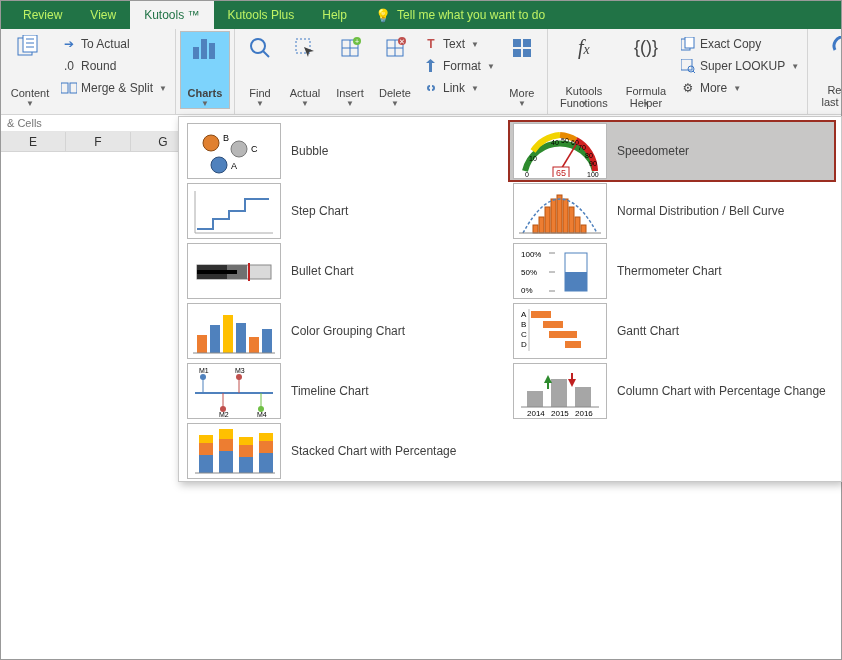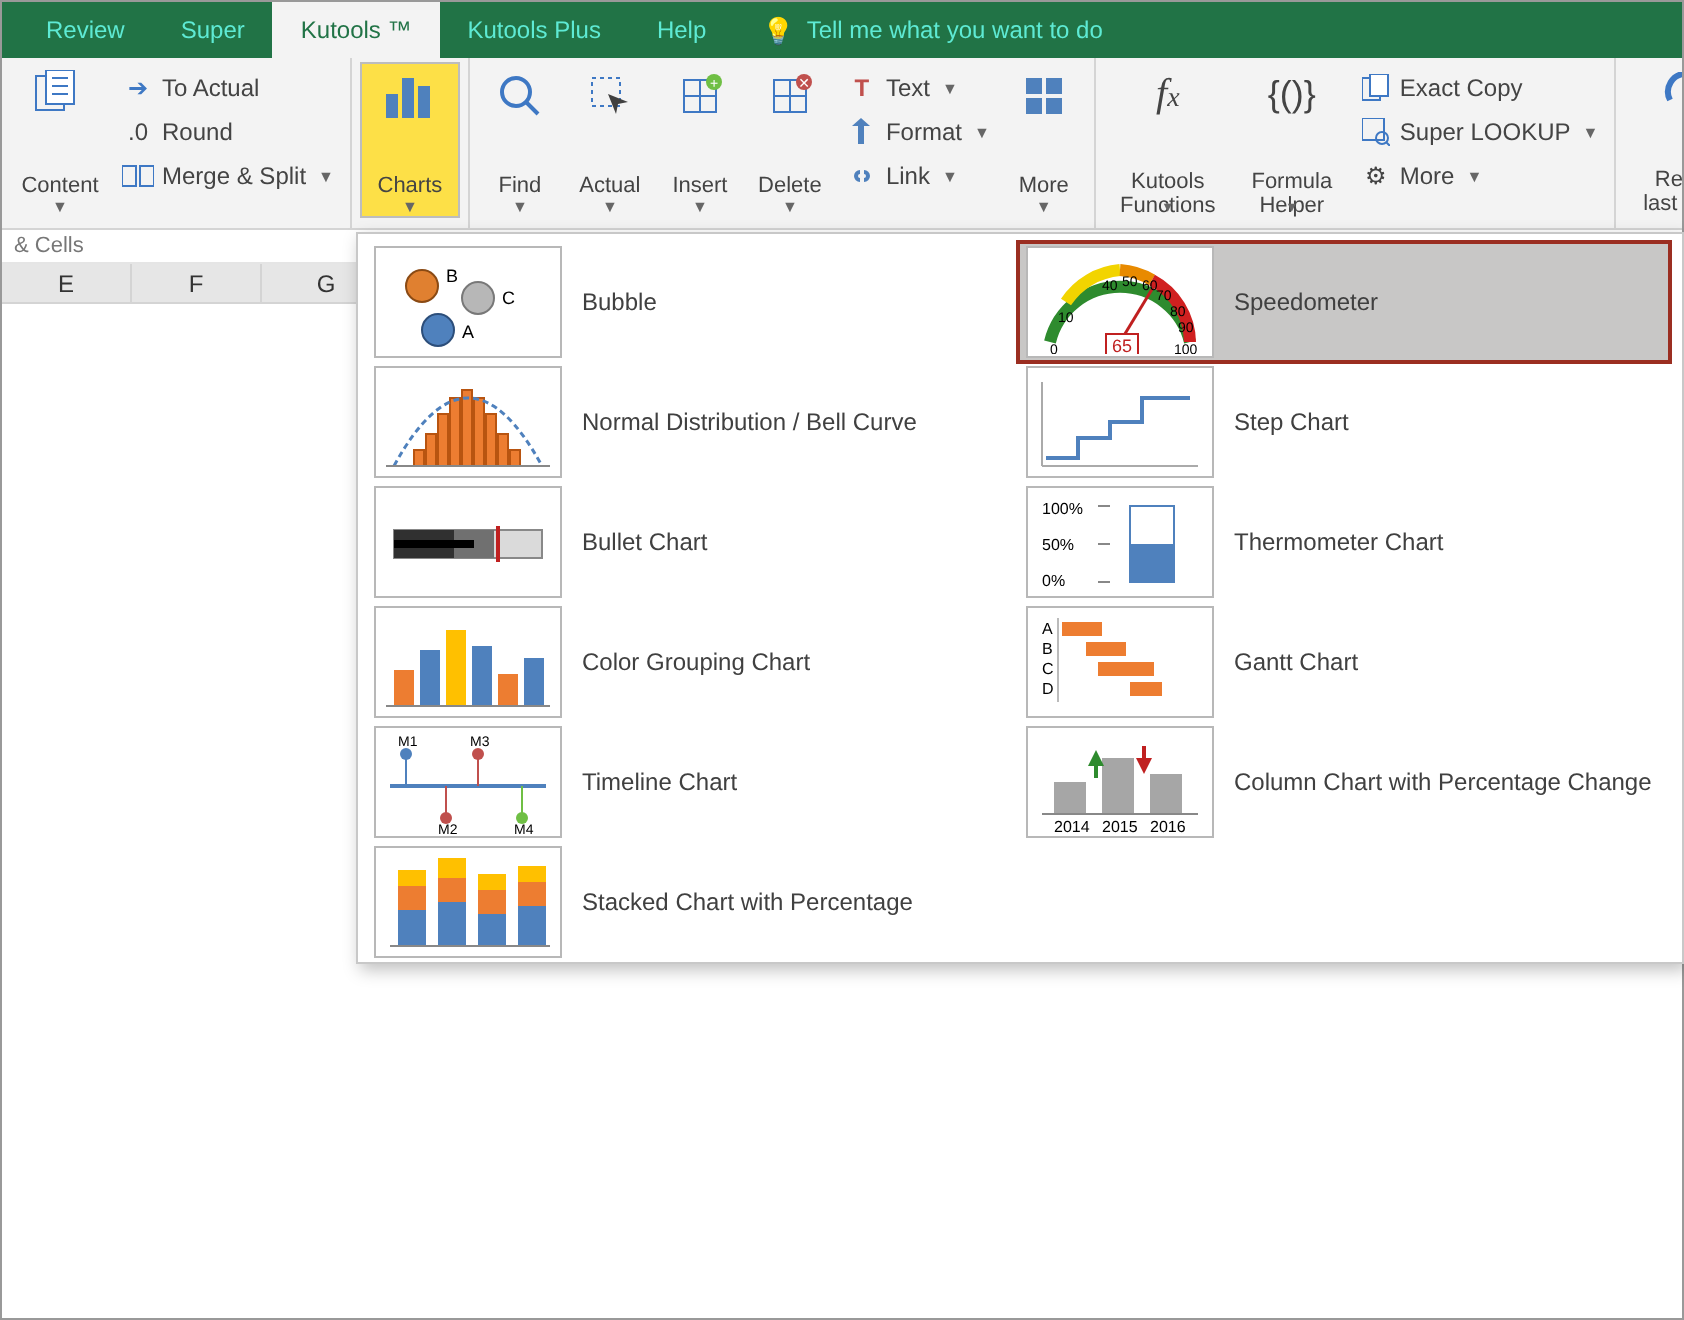--- a/index.html
+++ b/index.html
@@ -15,21 +15,21 @@
     border: 1px solid #999;
   }
   .tabbar {
     background: #217346;
     height: 28px;
     display: flex;
     align-items: stretch;
     padding-left: 8px;
   }
   .tab {
-    color: #5eead4;
+    color: #bef264;
     padding: 0 14px;
     display: flex;
     align-items: center;
     cursor: pointer;
     font-size: 12px;
   }
   .tab.active { background: #f3f3f3; color: #217346; }
   .tell-me { display: flex; align-items: center; gap: 6px; }
   .tell-me .bulb { font-size: 13px; }
   .ribbon {
@@ -52,21 +52,21 @@
     align-items: center;
     justify-content: flex-end;
     height: 78px;
     width: 50px;
     padding: 2px 3px 0 3px;
     border: 1px solid transparent;
     cursor: pointer;
   }
   .big-btn .icon-slot { flex: 1; display: flex; align-items: center; justify-content: center; }
   .big-btn .lbl { font-size: 11px; text-align: center; line-height: 1.1; margin-top: 24px; }
-  .big-btn.active { background: #fde047; border-color: #bdbdbd; }
+  .big-btn.active { background: #7dd3fc; border-color: #bdbdbd; font-weight: bold; }
   .big-btn .dd-caret { font-size: 8px; color: #666; }
   .small-stack { display: flex; flex-direction: column; gap: 0; padding-top: 2px; }
   .small-btn {
     display: flex;
     align-items: center;
     gap: 4px;
     padding: 2px 4px;
     height: 22px;
     cursor: pointer;
     white-space: nowrap;
@@ -135,21 +135,21 @@
   }
   .footer-row svg { width: 18px; height: 16px; }
   
   svg { display: block; }
 </style>
 </head>
 <body>
 
 <div class="tabbar">
   <div class="tab">Review</div>
-  <div class="tab">Super</div>
+  <div class="tab">View</div>
   <div class="tab active">Kutools ™</div>
   <div class="tab">Kutools Plus</div>
   <div class="tab">Help</div>
   <div class="tab tell-me">
     <span class="bulb">💡</span>
     <span>Tell me what you want to do</span>
   </div>
 </div>
 
 <div class="ribbon">
@@ -407,47 +407,47 @@
           <rect x="38" y="42" width="16" height="11" fill="#fff" stroke="#c02020"></rect>
           <text x="46" y="51" font-size="9" fill="#c02020" text-anchor="middle">65</text>
         </svg>
       </div>
       <span class="clabel">Speedometer</span>
     </div>
 
     <div class="chart-item">
       <div class="thumb">
         <svg width="90" height="52">
+            <polyline points="8,44 24,44 24,34 40,34 40,26 56,26 56,14 80,14" fill="none" stroke="#4f81bd" stroke-width="2"></polyline>
+            <line x1="6" y1="48" x2="84" y2="48" stroke="#aaa"></line>
+            <line x1="6" y1="6" x2="6" y2="48" stroke="#aaa"></line>
+          </svg>
+      </div>
+      <span class="clabel">Step Chart</span>
+    </div>
+
+    <div class="chart-item">
+      <div class="thumb">
+        <svg width="90" height="52">
           <g fill="#ed7d31" stroke="#b85410">
           <rect x="18" y="40" width="5" height="8"></rect>
               <rect x="24" y="32" width="5" height="16"></rect>
               <rect x="30" y="22" width="5" height="26"></rect>
               <rect x="36" y="14" width="5" height="34"></rect>
               <rect x="42" y="10" width="5" height="38"></rect>
               <rect x="48" y="14" width="5" height="34"></rect>
               <rect x="54" y="22" width="5" height="26"></rect>
               <rect x="60" y="32" width="5" height="16"></rect>
               <rect x="66" y="40" width="5" height="8"></rect>
           </g>
           <path d="M8 48 Q45 -20 82 48" fill="none" stroke="#4f81bd" stroke-width="1.5" stroke-dasharray="3 2"></path>
           <line x1="4" y1="48" x2="86" y2="48" stroke="#888"></line>
         </svg>
       </div>
       <span class="clabel">Normal Distribution / Bell Curve</span>
-    </div>
-
-    <div class="chart-item">
-      <div class="thumb">
-        <svg width="90" height="52">
-            <polyline points="8,44 24,44 24,34 40,34 40,26 56,26 56,14 80,14" fill="none" stroke="#4f81bd" stroke-width="2"></polyline>
-            <line x1="6" y1="48" x2="84" y2="48" stroke="#aaa"></line>
-            <line x1="6" y1="6" x2="6" y2="48" stroke="#aaa"></line>
-          </svg>
-      </div>
-      <span class="clabel">Step Chart</span>
     </div>
 
 
     <div class="chart-item">
       <div class="thumb">
         <svg width="90" height="52">
             <rect x="8" y="20" width="74" height="14" fill="#dadada" stroke="#888"></rect>
             <rect x="8" y="20" width="50" height="14" fill="#707070"></rect>
             <rect x="8" y="20" width="30" height="14" fill="#303030"></rect>
             <rect x="8" y="25" width="40" height="4" fill="#000"></rect>

